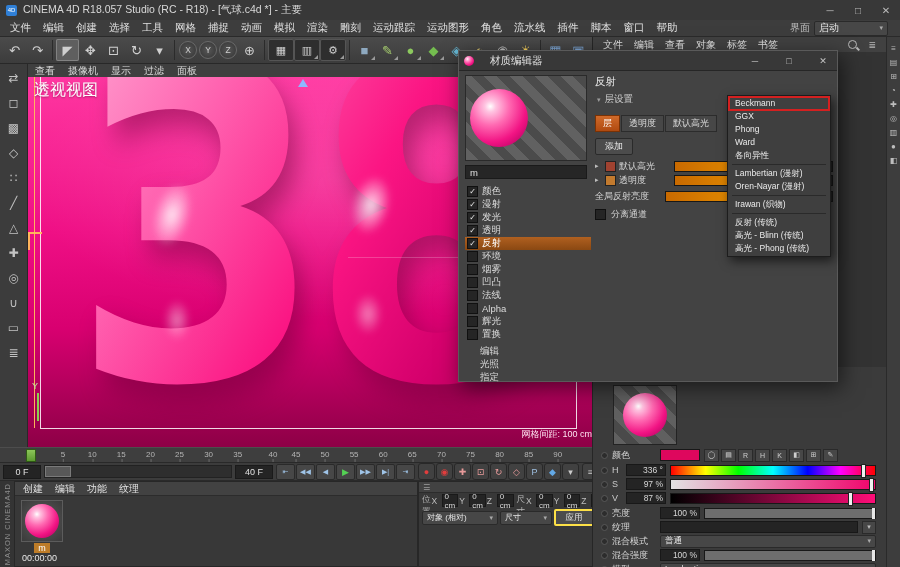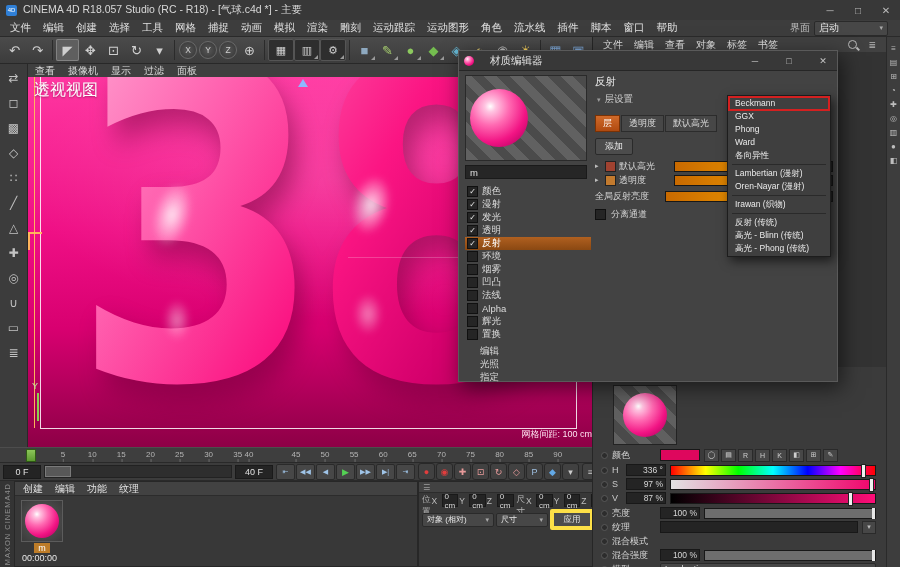--- a/index.html
+++ b/index.html
@@ -107,21 +107,21 @@
                 padding:0 4px;color:#9d9d9d;font-size:8px}
   #coord-cols{display:flex;padding:1px 3px 0 3px;gap:3px}
   .coord-col{flex:1;display:flex;gap:1px}
   .coord-head{text-align:center;font-size:8.5px;color:#b9b9b9;height:10px}
   .coord-row{display:flex;align-items:center;gap:2px;height:13px}
   .coord-axis{width:8px;font-size:8.5px;color:#bdbdbd}
   .coord-field{flex:1;background:#242424;border:1px solid #191919;height:11px;font-size:8px;color:#dcdcdc;
                display:flex;align-items:center;justify-content:flex-end;padding:0 2px}
   #coord-bottom{display:flex;gap:2px;padding:2px 3px;align-items:center}
   #coord-bottom .combo{font-size:8px;height:12px}
-  #apply-btn{flex:0 0 36px;height:13px;background:#4c4c4c;border:4px solid #fde047;border-radius:2px;
+  #apply-btn{flex:0 0 36px;height:13px;background:#4c4c4c;border:2px solid #fde047;border-radius:2px;
              display:flex;align-items:center;justify-content:center;font-size:8.5px;color:#e8e8e8}
   
   #right-dock{position:absolute;left:592px;top:37px;width:294px;height:530px;background:#3b3b3b;
               border-left:1px solid #262626;box-sizing:border-box}
   #om-menus{height:15px;background:#414141;display:flex;align-items:center;gap:11px;padding:0 10px;
             border-bottom:1px solid #2b2b2b}
   .om-menu{font-size:10px;color:#e0e0e0}
   #om-menus .spacer{flex:1}
   .mag{width:7px;height:7px;border:1.5px solid #b9b9b9;border-radius:50%;position:relative;display:inline-block}
   .mag::after{content:"";position:absolute;width:4px;height:1.5px;background:#b9b9b9;transform:rotate(45deg);
@@ -328,21 +328,21 @@
   <div id="timeline">
     <div id="ruler">
         <div class="tick" style="left: 34px;">0</div>
         <div class="tick" style="left: 63.1px;">5</div>
         <div class="tick" style="left: 92.2px;">10</div>
         <div class="tick" style="left: 121.3px;">15</div>
         <div class="tick" style="left: 150.4px;">20</div>
         <div class="tick" style="left: 179.5px;">25</div>
         <div class="tick" style="left: 208.6px;">30</div>
         <div class="tick" style="left: 237.7px;">35</div>
-        <div class="tick" style="left: 249px;">40</div>
+        <div class="tick" style="left: 273px;">40</div>
         <div class="tick" style="left: 295.9px;">45</div>
         <div class="tick" style="left: 325px;">50</div>
         <div class="tick" style="left: 354.1px;">55</div>
         <div class="tick" style="left: 383.2px;">60</div>
         <div class="tick" style="left: 412.3px;">65</div>
         <div class="tick" style="left: 441.4px;">70</div>
         <div class="tick" style="left: 470.5px;">75</div>
         <div class="tick" style="left: 499.6px;">80</div>
         <div class="tick" style="left: 528.7px;">85</div>
         <div class="tick" style="left: 557.8px;">90</div>
@@ -537,20 +537,24 @@
       </div>
       <div class="am-row" style="top:154px">
         <span class="adot"></span>
         <span class="am-label">纹理</span>
         <div class="am-texfield"></div>
         <span class="am-minibtn">▾</span>
       </div>
       <div class="am-row" style="top:168px">
         <span class="adot"></span>
         <span class="am-label">混合模式</span>
+        <span class="combo am-combo">
+          <span>普通</span>
+          <span class="arr">▾</span>
+        </span>
       </div>
       <div class="am-row" style="top:182px">
         <span class="adot"></span>
         <span class="am-label">混合强度</span>
         <span class="am-field">100 %</span>
         <div class="gslider">
             <div class="greyfill" style="width:100%"></div>
             <i class="knob" style="right:0"></i>
           </div>
       </div>

